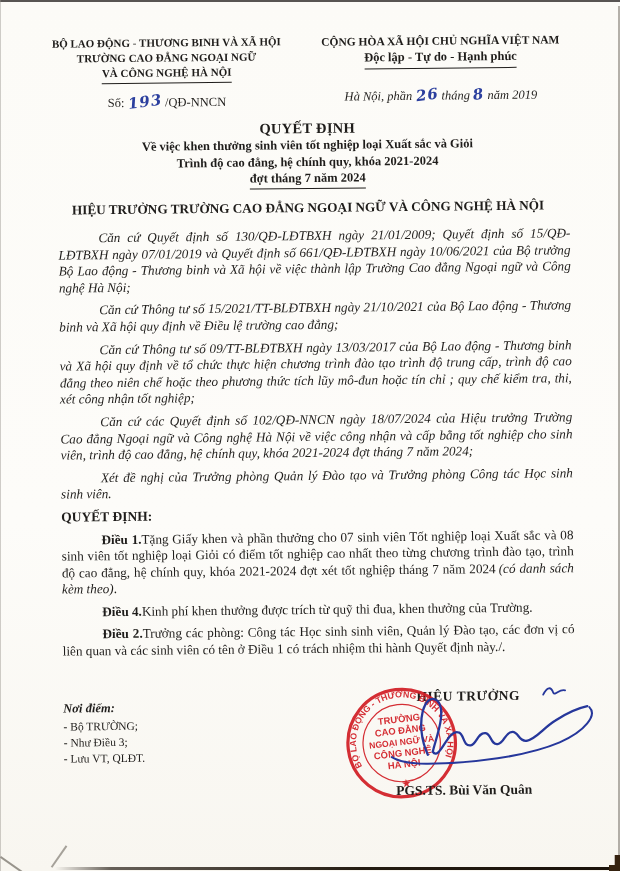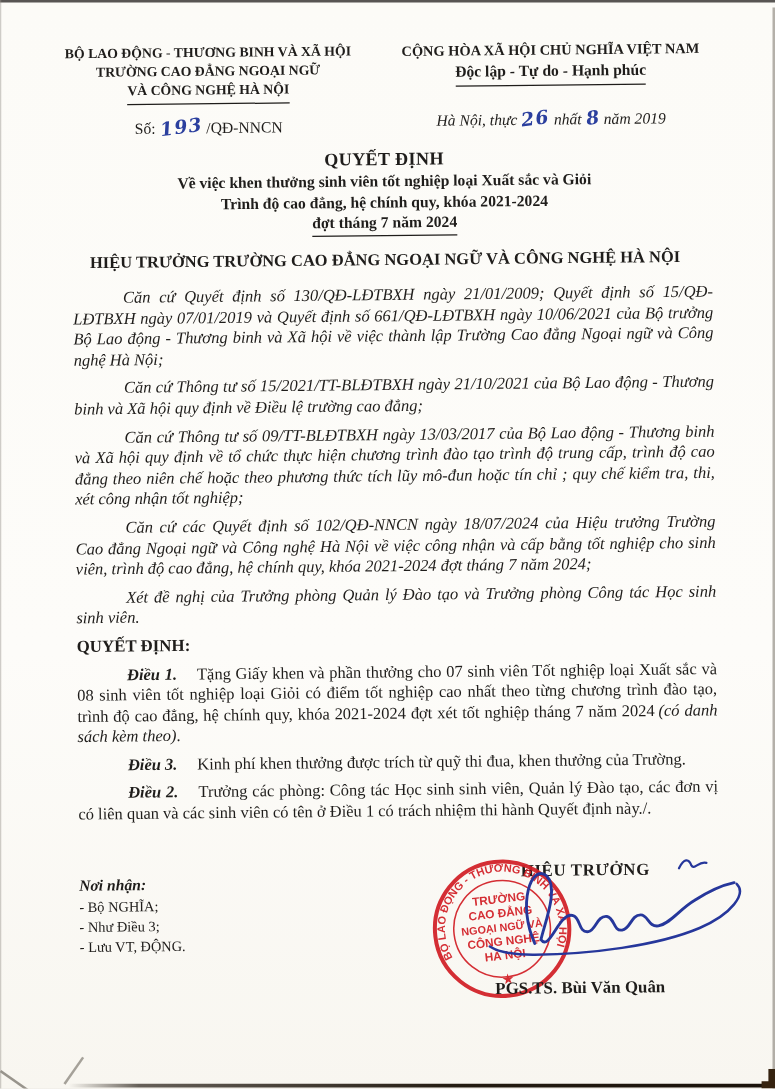--- a/index.html
+++ b/index.html
@@ -37,21 +37,21 @@
   .title-block{position:absolute;left:40px;top:120px;width:540px;text-align:center;}
   .t-main{font-weight:bold;font-size:14.5px;letter-spacing:.3px;}
   .t-sub{font-weight:bold;font-size:12.5px;line-height:16.5px;}
   .authority{position:absolute;left:20px;top:200px;width:580px;text-align:center;font-weight:bold;font-size:13.2px;}
 
   
   .bodytext{position:absolute;left:60px;top:228px;width:512px;font-size:13.2px;line-height:16.6px;}
   .bodytext p{margin:0 0 6px;text-align:justify;text-indent:40px;}
   p.recital{font-style:italic;}
   .decide-heading{margin:10px 0 10px;text-align:center;font-weight:bold;font-size:13.5px;text-indent:0 !important;}
-  .art-label{font-weight:bold;margin-right:16px;font-style:italic;}
+  .art-label{font-weight:bold;margin-right:0;}
   .art-aside{font-style:italic;}
   .art-aside:not(:empty){margin-left:3px;}
 
   
   .footer{position:absolute;left:60px;top:690px;width:540px;height:150px;}
   .recipients{position:absolute;left:0;top:8px;font-size:11.5px;line-height:16px;}
   .recipients .rh{font-weight:bold;font-style:italic;font-size:12.5px;margin-bottom:2px;}
   .sign-title{position:absolute;left:320px;top:0;width:170px;text-align:center;font-weight:bold;font-size:13.5px;letter-spacing:.5px;}
   .sign-name{position:absolute;left:295px;top:94px;width:210px;text-align:center;font-weight:bold;font-size:13.5px;}
   .stamp-wrap{position:absolute;left:272px;top:-12px;width:132px;height:132px;opacity:.93;}
@@ -72,23 +72,23 @@
         <div class="so-line">
           <span>Số:</span>
           <span class="hand hand-num">193</span>
           <span>/QĐ-NNCN</span>
         </div>
       </div>
       <div class="hcol-right">
         <div class="hl-big">CỘNG HÒA XÃ HỘI CHỦ NGHĨA VIỆT NAM</div>
         <div class="motto"><span class="u">Độc lập - Tự do - Hạnh phúc</span></div>
         <div class="date-line">
-          <span>Hà Nội, thực</span>
+          <span>Hà Nội, phần</span>
           <span class="hand hand-num">26</span>
-          <span>nhất</span>
+          <span>tháng</span>
           <span class="hand hand-num">8</span>
           <span>năm 2019</span>
         </div>
       </div>
     </div>
 
     <div class="title-block">
       <div class="t-main">QUYẾT ĐỊNH</div>
       <div class="t-sub">Về việc khen thưởng sinh viên tốt nghiệp loại Xuất sắc và Giỏi</div>
       <div class="t-sub">Trình độ cao đẳng, hệ chính quy, khóa 2021-2024</div>
@@ -101,31 +101,31 @@
       <p class="recital">Căn cứ Quyết định số 130/QĐ-LĐTBXH ngày 21/01/2009; Quyết định số 15/QĐ-LĐTBXH ngày 07/01/2019 và Quyết định số 661/QĐ-LĐTBXH ngày 10/06/2021 của Bộ trưởng Bộ Lao động - Thương binh và Xã hội về việc thành lập Trường Cao đẳng Ngoại ngữ và Công nghệ Hà Nội;</p>
       <p class="recital">Căn cứ Thông tư số 15/2021/TT-BLĐTBXH ngày 21/10/2021 của Bộ Lao động - Thương binh và Xã hội quy định về Điều lệ trường cao đẳng;</p>
       <p class="recital">Căn cứ Thông tư số 09/TT-BLĐTBXH ngày 13/03/2017 của Bộ Lao động - Thương binh và Xã hội quy định về tổ chức thực hiện chương trình đào tạo trình độ trung cấp, trình độ cao đẳng theo niên chế hoặc theo phương thức tích lũy mô-đun hoặc tín chỉ ; quy chế kiểm tra, thi, xét công nhận tốt nghiệp;</p>
       <p class="recital">Căn cứ các Quyết định số 102/QĐ-NNCN ngày 18/07/2024 của Hiệu trưởng Trường Cao đẳng Ngoại ngữ và Công nghệ Hà Nội về việc công nhận và cấp bằng tốt nghiệp cho sinh viên, trình độ cao đẳng, hệ chính quy, khóa 2021-2024 đợt tháng 7 năm 2024;</p>
       <p class="recital">Xét đề nghị của Trưởng phòng Quản lý Đào tạo và Trưởng phòng Công tác Học sinh sinh viên.</p>
 
       <p class="decide-heading">QUYẾT ĐỊNH:</p>
 
       <p class="art"><span class="art-label">Điều 1.</span><span>Tặng Giấy khen và phần thưởng cho 07 sinh viên Tốt nghiệp loại Xuất sắc và 08 sinh viên tốt nghiệp loại Giỏi có điểm tốt nghiệp cao nhất theo từng chương trình đào tạo, trình độ cao đẳng, hệ chính quy, khóa 2021-2024 đợt xét tốt nghiệp tháng 7 năm 2024</span><span class="art-aside">(có danh sách kèm theo)</span><span>.</span></p>
 
-      <p class="art"><span class="art-label">Điều 3.</span><span>Kinh phí khen thưởng được trích từ quỹ thi đua, khen thưởng của Trường.</span></p>
+      <p class="art"><span class="art-label">Điều 4.</span><span>Kinh phí khen thưởng được trích từ quỹ thi đua, khen thưởng của Trường.</span></p>
 
       <p class="art"><span class="art-label">Điều 2.</span><span>Trưởng các phòng: Công tác Học sinh sinh viên, Quản lý Đào tạo, các đơn vị có liên quan và các sinh viên có tên ở Điều 1 có trách nhiệm thi hành Quyết định này./.</span></p>
     </div>
 
     <div class="footer">
       <div class="recipients">
-        <div class="rh">Nơi nhận:</div>
-        <div>- Bộ NGHĨA;</div>
+        <div class="rh">Nơi điểm:</div>
+        <div>- Bộ TRƯỜNG;</div>
         <div>- Như Điều 3;</div>
-        <div>- Lưu VT, ĐỘNG.</div>
+        <div>- Lưu VT, QLĐT.</div>
       </div>
 
       <div class="sign-title">HIỆU TRƯỞNG</div>
 
       <div class="flourish-wrap">
         <svg width="28" height="16" viewBox="0 0 28 16">
           <path d="M2,11 C6,3 10,3 12,9 C14,13 18,5 24,7" fill="none" stroke="#26379b" stroke-width="1.8" stroke-linecap="round"></path>
         </svg>
       </div>
 

